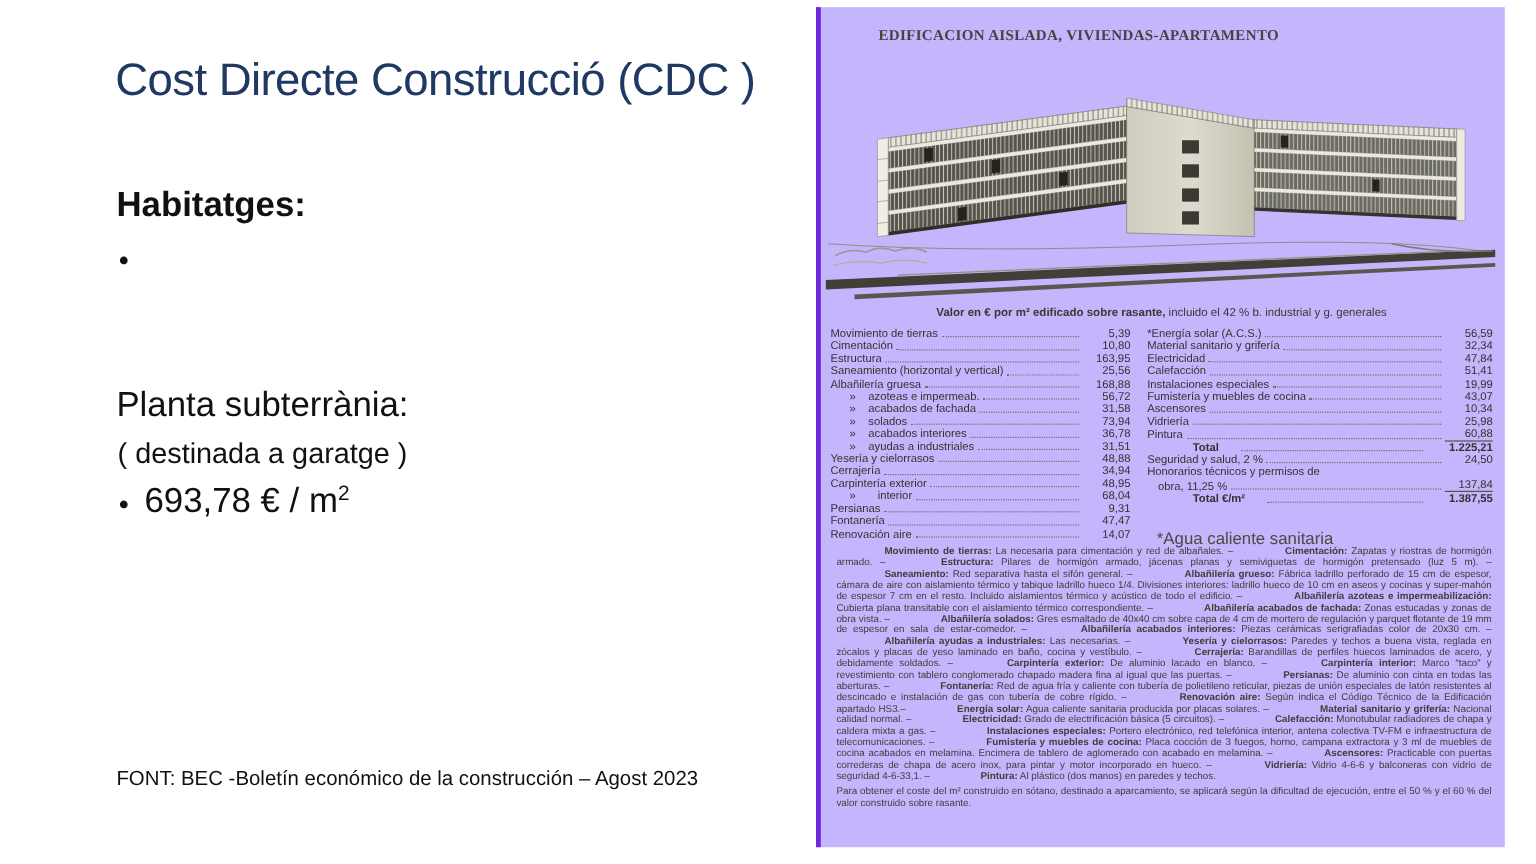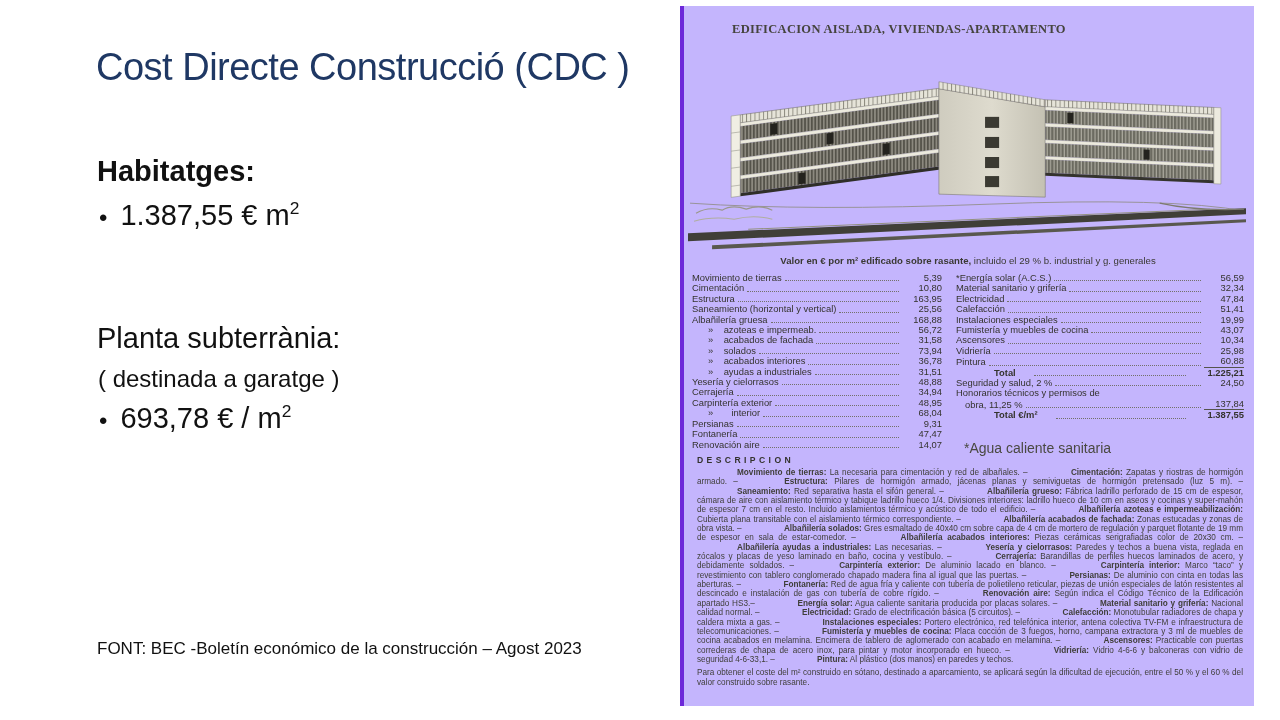--- a/index.html
+++ b/index.html
@@ -81,21 +81,20 @@
 </style>
 </head>
 <body>
 
 <h1 class="slide-title">Cost Directe Construcció (CDC )</h1>
 
 <p class="h2 habit">Habitatges:</p>
 
 <div class="bullet b1">
   <span class="dot">•</span>
-  <span><span>1.387,55 € m</span><sup>2</sup></span>
 </div>
 
 <p class="h2 planta">Planta subterrània:</p>
 <p class="sub-note">( destinada a garatge )</p>
 
 <div class="bullet b2">
   <span class="dot">•</span>
   <span><span>693,78 € / m</span><sup>2</sup></span>
 </div>
 
@@ -177,21 +176,21 @@
         <rect x="0" y="52.6" width="168" height="13" fill="url(#rail2)"></rect>
         <rect x="0" y="65.6" width="168" height="3" fill="#34332d"></rect>
         <rect x="168" y="-7" width="7" height="76" fill="#eceadf" stroke="#8b8a7e" stroke-width="0.5"></rect>
         <rect x="22" y="5" width="6" height="10" fill="#24231e"></rect>
         <rect x="98" y="38" width="6" height="10" fill="#24231e"></rect>
       </g>
     </svg>
   </div>
 
   <div class="table-caption">
-    <span class="cap-b">Valor en € por m² edificado sobre rasante,</span><span> incluido el 29 % b. industrial y g. generales</span>
+    <span class="cap-b">Valor en € por m² edificado sobre rasante,</span><span> incluido el 42 % b. industrial y g. generales</span>
   </div>
 
   <div class="cost-table">
     <div class="col-left" id="left-col">
         <div class="t-row">
           <span class="lbl">Movimiento de tierras</span>
           <span class="dots"></span>
           <span class="val">5,39</span>
         </div>
         <div class="t-row">
@@ -343,19 +342,18 @@
           <span class="lbl">Total €/m²</span>
           <span class="dots"></span>
           <span class="val">1.387,55</span>
         </div>
       </div>
   </div>
 
   <div class="footnote">*Agua caliente sanitaria</div>
 
   <div class="desc">
-    <div class="desc-title">DESCRIPCION</div>
     <div id="desc-paras">
         <p><b>Movimiento de tierras:</b> La necesaria para cimentación y red de albañales. – <b>Cimentación:</b> Zapatas y riostras de hormigón armado. – <b>Estructura:</b> Pilares de hormigón armado, jácenas planas y semiviguetas de hormigón pretensado (luz 5 m). – <b>Saneamiento:</b> Red separativa hasta el sifón general. – <b>Albañilería grueso:</b> Fábrica ladrillo perforado de 15 cm de espesor, cámara de aire con aislamiento térmico y tabique ladrillo hueco 1/4. Divisiones interiores: ladrillo hueco de 10 cm en aseos y cocinas y super-mahón de espesor 7 cm en el resto. Incluido aislamientos térmico y acústico de todo el edificio. – <b>Albañilería azoteas e impermeabilización:</b> Cubierta plana transitable con el aislamiento térmico correspondiente. – <b>Albañilería acabados de fachada:</b> Zonas estucadas y zonas de obra vista. – <b>Albañilería solados:</b> Gres esmaltado de 40x40 cm sobre capa de 4 cm de mortero de regulación y parquet flotante de 19 mm de espesor en sala de estar-comedor. – <b>Albañilería acabados interiores:</b> Piezas cerámicas serigrafiadas color de 20x30 cm. – <b>Albañilería ayudas a industriales:</b> Las necesarias. – <b>Yesería y cielorrasos:</b> Paredes y techos a buena vista, reglada en zócalos y placas de yeso laminado en baño, cocina y vestíbulo. – <b>Cerrajería:</b> Barandillas de perfiles huecos laminados de acero, y debidamente soldados. – <b>Carpintería exterior:</b> De aluminio lacado en blanco. – <b>Carpintería interior:</b> Marco “taco” y revestimiento con tablero conglomerado chapado madera fina al igual que las puertas. – <b>Persianas:</b> De aluminio con cinta en todas las aberturas. – <b>Fontanería:</b> Red de agua fría y caliente con tubería de polietileno reticular, piezas de unión especiales de latón resistentes al descincado e instalación de gas con tubería de cobre rígido. – <b>Renovación aire:</b> Según indica el Código Técnico de la Edificación apartado HS3.– <b>Energía solar:</b> Agua caliente sanitaria producida por placas solares. – <b>Material sanitario y grifería:</b> Nacional calidad normal. – <b>Electricidad:</b> Grado de electrificación básica (5 circuitos). – <b>Calefacción:</b> Monotubular radiadores de chapa y caldera mixta a gas. – <b>Instalaciones especiales:</b> Portero electrónico, red telefónica interior, antena colectiva TV-FM e infraestructura de telecomunicaciones. – <b>Fumistería y muebles de cocina:</b> Placa cocción de 3 fuegos, horno, campana extractora y 3 ml de muebles de cocina acabados en melamina. Encimera de tablero de aglomerado con acabado en melamina. – <b>Ascensores:</b> Practicable con puertas correderas de chapa de acero inox, para pintar y motor incorporado en hueco. – <b>Vidriería:</b> Vidrio 4-6-6 y balconeras con vidrio de seguridad 4-6-33,1. – <b>Pintura:</b> Al plástico (dos manos) en paredes y techos.</p>
         <p>Para obtener el coste del m² construido en sótano, destinado a aparcamiento, se aplicará según la dificultad de ejecución, entre el 50 % y el 60 % del valor construido sobre rasante.</p>
       </div>
   </div>
 </div>
 
 </body></html>

